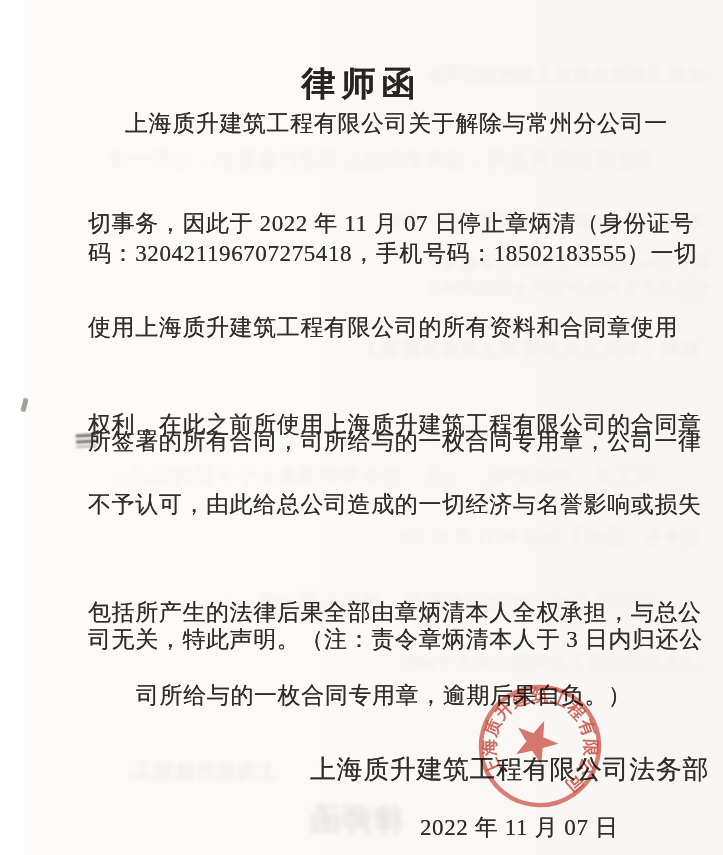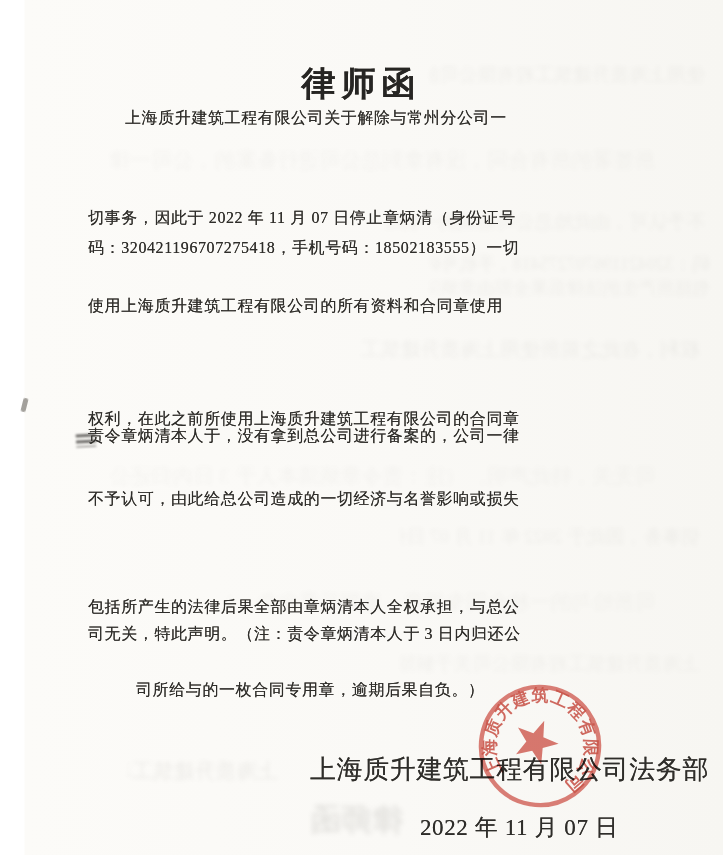--- a/index.html
+++ b/index.html
@@ -9,21 +9,21 @@
       linear-gradient(90deg,#ffffff 0px,#ffffff 24px,#fcfbf8 25px,#faf9f6 55%,#f7f6f2 100%);
     font-family:"Liberation Serif","DejaVu Serif",serif;
   }
   .page-title{
     position:absolute;top:38px;left:0;width:723px;text-align:center;
     font-size:34px;font-weight:bold;letter-spacing:6px;color:#262523;
     text-shadow:0 0 .6px #55504a;
   }
   .line{
     position:absolute;left:88px;white-space:nowrap;
-    font-size:16px;color:#2e2d2a;letter-spacing:.6px;
+    font-size:23px;color:#2e2d2a;letter-spacing:.6px;
     text-shadow:0 0 .5px #5a5650;
   }
   .line.indent{left:125px;}
   .sig{
     position:absolute;top:752px;left:310px;white-space:nowrap;
     font-size:26px;color:#2e2d2a;letter-spacing:.6px;text-shadow:0 0 .5px #5a5650;
   }
   .date{
     position:absolute;top:812px;left:420px;white-space:nowrap;
     font-size:23px;color:#2e2d2a;letter-spacing:.6px;text-shadow:0 0 .5px #5a5650;
@@ -69,23 +69,23 @@
   <div class="ghost ghost-title" style="top:799px;left:283px;width:120px;opacity:.15;">律师函</div>
 
   <div class="mark-fold"></div>
   <div class="mark-smudge"></div>
 
   <h1 class="page-title">律师函</h1>
 
   <div class="line indent" style="top:108px;">上海质升建筑工程有限公司关于解除与常州分公司一</div>
   <div class="line" style="top:172px;margin-top:36px;">切事务，因此于 2022 年 11 月 07 日停止章炳清（身份证号</div>
   <div class="line" style="top:238px;">码：320421196707275418，手机号码：18502183555）一切</div>
-  <div class="line" style="top:296px;">使用上海质升建筑工程有限公司的所有资料和合同章使用</div>
+  <div class="line" style="top:312px;">使用上海质升建筑工程有限公司的所有资料和合同章使用</div>
   <div class="line" style="top:362px;margin-top:47px;">权利，在此之前所使用上海质升建筑工程有限公司的合同章</div>
-  <div class="line" style="top:426px;">责令章炳清本人于，没有拿到总公司进行备案的，公司一律</div>
+  <div class="line" style="top:426px;">所签署的所有合同，司所给与的一枚合同专用章，公司一律</div>
   <div class="line" style="top:489px;">不予认可，由此给总公司造成的一切经济与名誉影响或损失</div>
   <div class="line" style="top:553px;margin-top:44px;">包括所产生的法律后果全部由章炳清本人全权承担，与总公</div>
   <div class="line" style="top:624px;">司无关，特此声明。（注：责令章炳清本人于 3 日内归还公</div>
   <div class="line" style="top:680px;margin-left:48px;">司所给与的一枚合同专用章，逾期后果自负。）</div>
 
   <div class="sig">上海质升建筑工程有限公司法务部</div>
   <div class="date">2022 年 11 月 07 日</div>
 
   <svg class="seal" viewBox="0 0 150 150">
     <g transform="rotate(10 75 75)">

